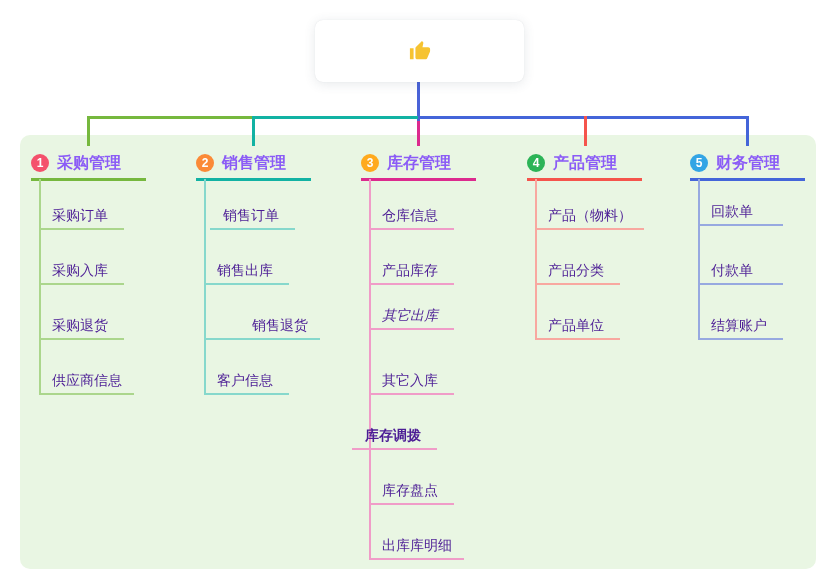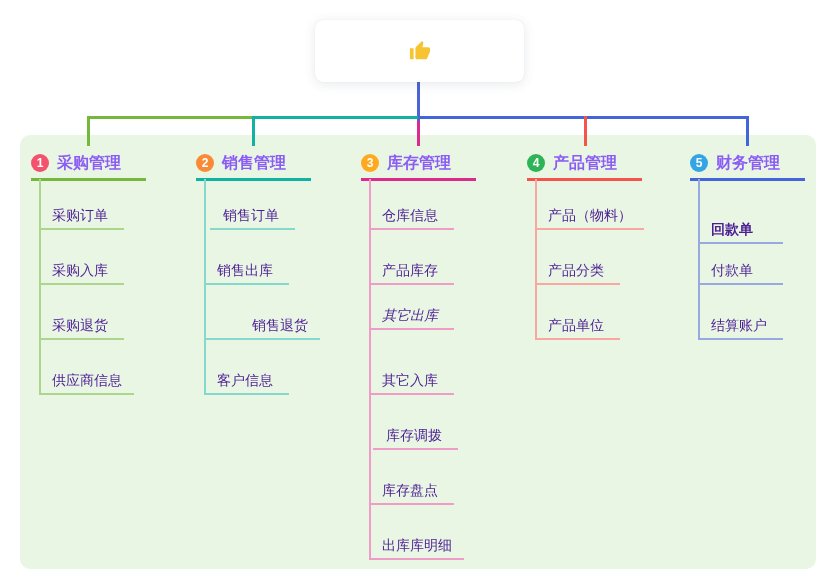--- a/index.html
+++ b/index.html
@@ -113,21 +113,21 @@
       </div>
       <div class="child-item" style="left: 369px; top: 252px; border-bottom-color: rgb(240, 156, 200);">
         <span class="child-label">产品库存</span>
       </div>
       <div class="child-item" style="left: 369px; top: 297px; border-bottom-color: rgb(240, 156, 200); font-style: italic;">
         <span class="child-label">其它出库</span>
       </div>
       <div class="child-item" style="left: 369px; top: 362px; border-bottom-color: rgb(240, 156, 200);">
         <span class="child-label">其它入库</span>
       </div>
-      <div class="child-item" style="left: 373px; top: 417px; border-bottom-color: rgb(240, 156, 200);">
+      <div class="child-item" style="left: 352px; top: 417px; border-bottom-color: rgb(240, 156, 200); font-weight: bold;">
         <span class="child-label">库存调拨</span>
       </div>
       <div class="child-item" style="left: 369px; top: 472px; border-bottom-color: rgb(240, 156, 200);">
         <span class="child-label">库存盘点</span>
       </div>
       <div class="child-item" style="left: 369px; top: 527px; border-bottom-color: rgb(240, 156, 200);">
         <span class="child-label">出库库明细</span>
       </div>
       <div class="branch-title" style="left: 527px; top: 148px; width: 115px; border-bottom-color: rgb(245, 84, 76);">
         <span class="badge" style="background: rgb(44, 180, 87);">4</span>
@@ -141,21 +141,21 @@
         <span class="child-label">产品分类</span>
       </div>
       <div class="child-item" style="left: 535px; top: 307px; border-bottom-color: rgb(248, 168, 160);">
         <span class="child-label">产品单位</span>
       </div>
       <div class="branch-title" style="left: 690px; top: 148px; width: 115px; border-bottom-color: rgb(68, 101, 217);">
         <span class="badge" style="background: rgb(51, 165, 229);">5</span>
         <span class="branch-label">财务管理</span>
       </div>
       <div class="child-line" style="left: 698px; top: 179px; height: 161px; background: rgb(151, 169, 224);"></div>
-      <div class="child-item" style="left: 698px; top: 211px; border-bottom-color: rgb(151, 169, 224); font-weight: bold;">
+      <div class="child-item" style="left: 698px; top: 193px; border-bottom-color: rgb(151, 169, 224);">
         <span class="child-label">回款单</span>
       </div>
       <div class="child-item" style="left: 698px; top: 252px; border-bottom-color: rgb(151, 169, 224);">
         <span class="child-label">付款单</span>
       </div>
       <div class="child-item" style="left: 698px; top: 307px; border-bottom-color: rgb(151, 169, 224); text-align: right;">
         <span class="child-label">结算账户</span>
       </div>
     </div>
 

